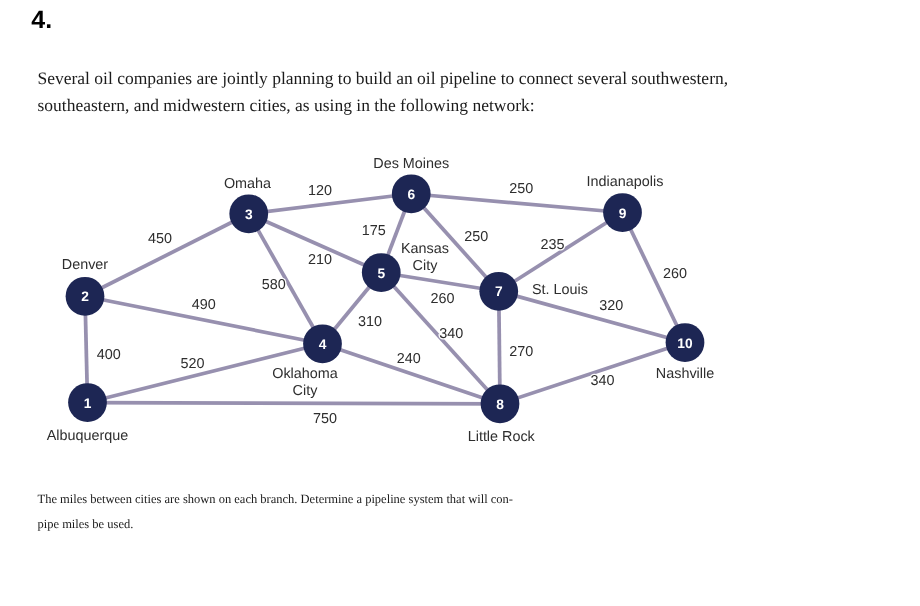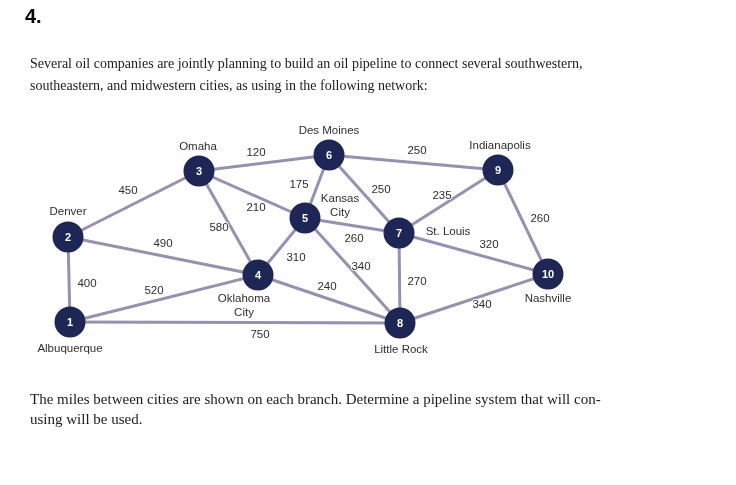--- a/index.html
+++ b/index.html
@@ -6,21 +6,21 @@
   body {
     width:736px; height:485px; background:#ffffff; position:relative;
     font-family:"Liberation Sans", sans-serif; overflow:hidden;
   }
   .problem-number {
     position:absolute; left:25px; top:5px;
     font-family:"Liberation Sans", sans-serif; font-weight:bold; font-size:20px; color:#000;
   }
   .para { position:absolute; font-family:"Liberation Serif", serif; color:#1b1b1b; white-space:nowrap; }
   .intro { left:30px; top:53px; font-size:14px; line-height:21.5px; }
-  .question { left:30px; top:390px; font-size:15px; line-height:19.5px; }
+  .question { left:30px; top:390px; font-size:10px; line-height:19.5px; }
   svg.network { position:absolute; left:0; top:0; }
   svg text { font-family:"Liberation Sans", sans-serif; text-anchor:middle; }
   .edge-line { stroke-width:3; fill:none; }
   .edge-label, .city-label { font-size:11.5px; fill:#2e2e2e; paint-order:stroke; stroke:#ffffff; stroke-width:2px; }
   .node-number { font-size:11px; font-weight:bold; fill:#ffffff; stroke:none; }
 </style>
 </head>
 <body>
 
 <div class="problem-number">4.</div>
@@ -100,14 +100,14 @@
     <circle cx="498" cy="170" r="15.5" fill="#1d2654"></circle>
     <text class="node-number" x="498" y="174">9</text>
     <text class="city-label" x="500" y="149">Indianapolis</text>
     <circle cx="548" cy="274" r="15.5" fill="#1d2654"></circle>
     <text class="node-number" x="548" y="278">10</text>
     <text class="city-label" x="548" y="302">Nashville</text>
   </svg>
 
 <div class="para question">
   <div>The miles between cities are shown on each branch. Determine a pipeline system that will con-</div>
-  <div>using will be used.</div>
+  <div>pipe miles be used.</div>
 </div>
 
 </body></html>

